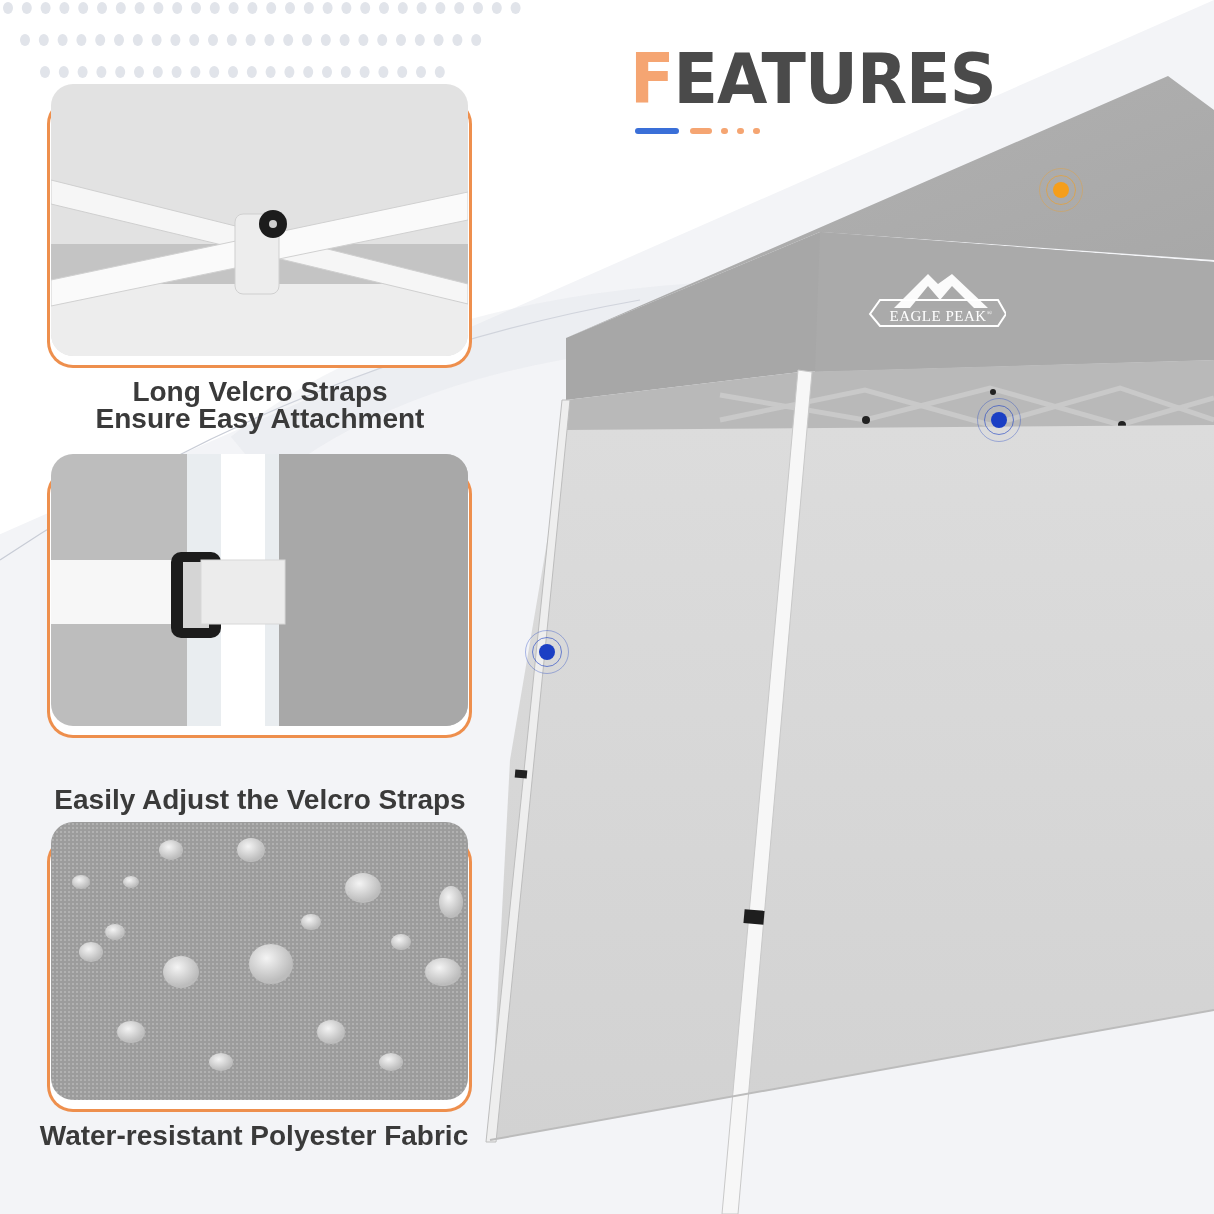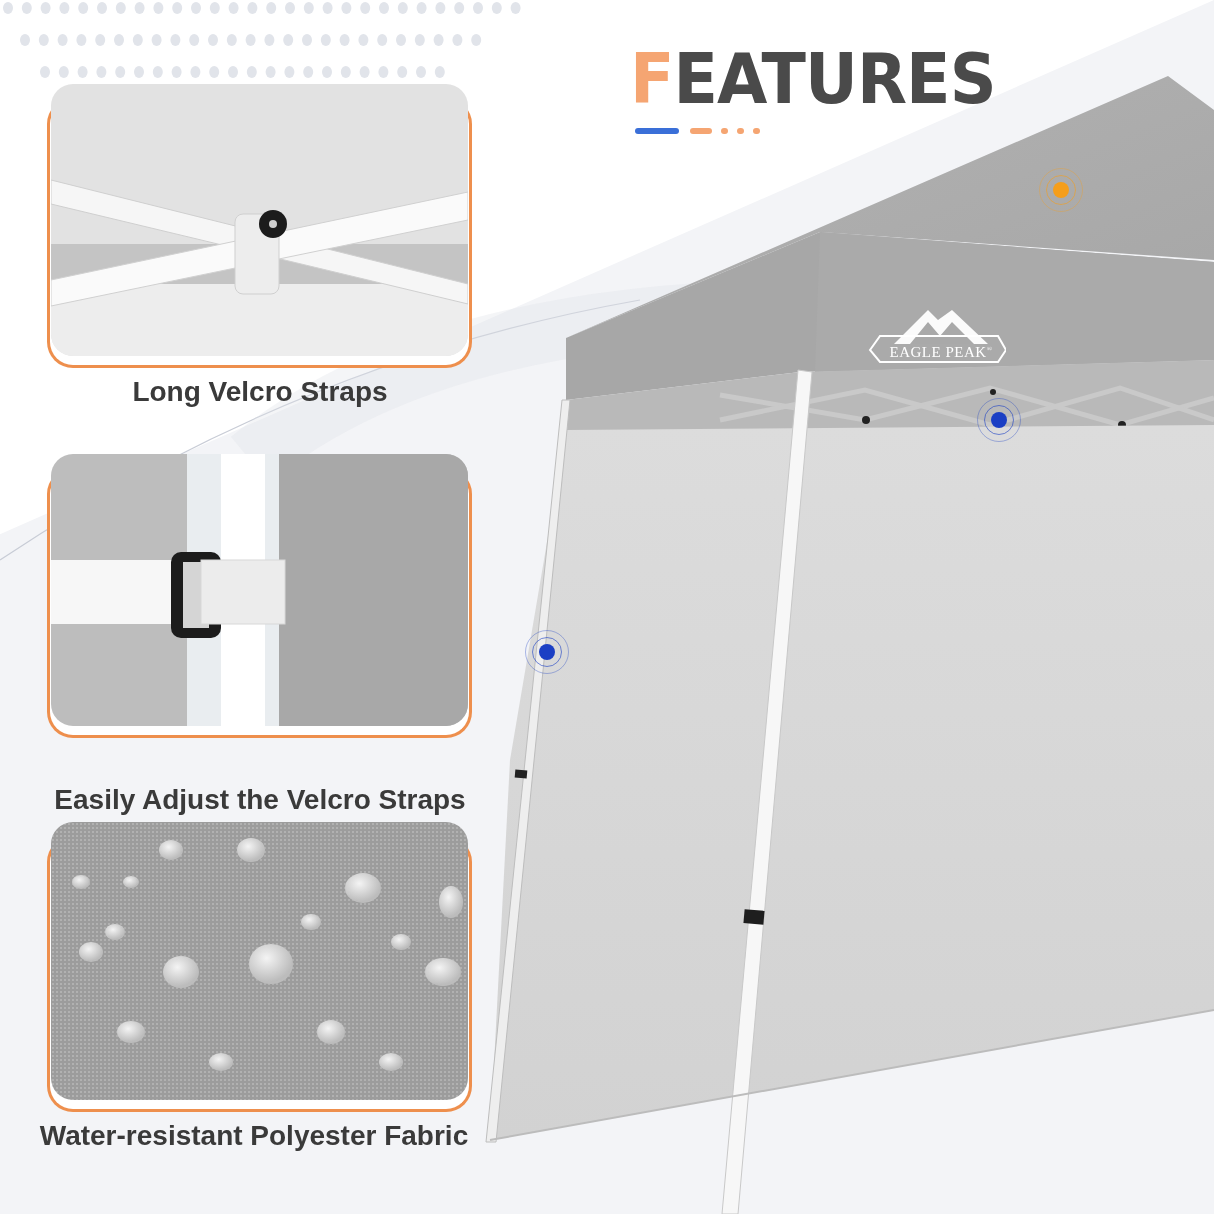--- a/index.html
+++ b/index.html
@@ -39,21 +39,21 @@
       border-radius: 22px; overflow: hidden;
     }
     .caption {
       position: absolute; left: 0; width: 520px;
       text-align: center; font-weight: 700; color: #3a3a3a;
       font-size: 28px; line-height: 27px;
       font-family: "Liberation Sans", sans-serif;
     }
     .tent { position: absolute; left: 0; top: 0; }
     .logo {
-      position: absolute; left: 866px; top: 296px; width: 140px; height: 70px;
+      position: absolute; left: 866px; top: 260px; width: 140px; height: 70px;
     }
     .logo-text {
       position: absolute; left: 16px; top: 42px; width: 118px; height: 22px;
       font-family: "Liberation Serif", serif; font-size: 15px; color: #ffffff;
       text-align: center; line-height: 22px; letter-spacing: 0.5px;
     }
     .marker { position: absolute; width: 44px; height: 44px; margin-left: -22px; margin-top: -22px; }
     .marker .ring2 { position:absolute; inset:0; border-radius:50%; border:1px solid; opacity:.35; }
     .marker .ring1 { position:absolute; inset:7px; border-radius:50%; border:1.5px solid; opacity:.6; }
     .marker .core { position:absolute; inset:14px; border-radius:50%; }
@@ -235,20 +235,21 @@
       <polygon points="0,120 417,220 417,200 0,96" fill="#f6f6f6" stroke="#cfcfcf"></polygon>
       <polygon points="0,196 417,108 417,136 0,222" fill="#fafafa" stroke="#d0d0d0"></polygon>
       <rect x="184" y="130" width="44" height="80" rx="8" fill="#ededed" stroke="#cfcfcf"></rect>
       <circle cx="222" cy="140" r="14" fill="#1c1c1c"></circle>
       <circle cx="222" cy="140" r="4" fill="#cfcfcf"></circle>
     </svg>
   </div>
 </div>
 <div class="caption" style="top:378px;">
   <div>Long Velcro Straps</div>
+  <div>Ensure Easy Attachment</div>
 </div>
 
 <div class="panel" style="top:454px;height:284px;">
   <div class="panel-frame"></div>
   <div class="panel-photo">
     <svg width="417" height="272">
       <rect width="417" height="272" fill="#bdbdbd"></rect>
       <rect x="136" width="92" height="272" fill="#e9edf0"></rect>
       <rect x="170" width="44" height="272" fill="#ffffff"></rect>
       <rect x="228" width="189" height="272" fill="#a8a8a8"></rect>

